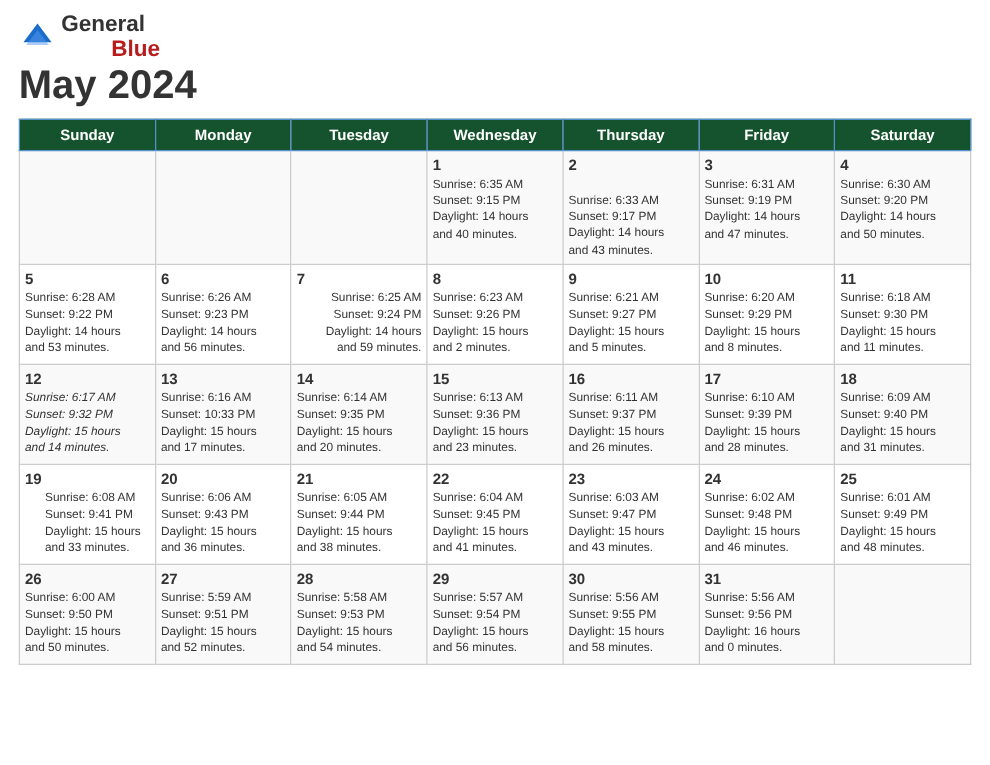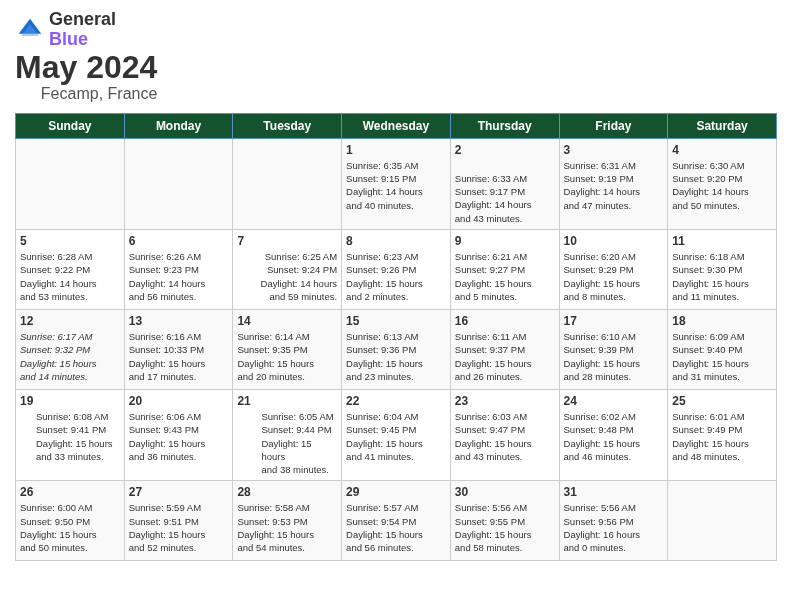--- a/index.html
+++ b/index.html
@@ -25,21 +25,21 @@
       align-items: center;
     }
     .logo-text {
       display: flex;
       flex-direction: column;
       font-size: 18px;
       font-weight: bold;
       line-height: 1.1;
     }
     .logo-general { color: #333; }
-    .logo-blue { color: #8b5cf6; }
+    .logo-blue { color: #b91c1c; margin-left: 40px; }
     .logo-icon {
       width: 30px;
       height: 30px;
       margin-right: 4px;
     }
     .title-block {
       text-align: right;
     }
     .title-block h1 {
       font-size: 32px;
@@ -100,21 +100,20 @@
         <polygon points="20,5 35,25 5,25" fill="#1a6dcc"></polygon>
         <polygon points="20,12 32,28 8,28" fill="#5599ee" opacity="0.5"></polygon>
       </svg>
       <div class="logo-text">
         <span class="logo-general">General</span>
         <span class="logo-blue">Blue</span>
       </div>
     </div>
     <div class="title-block">
       <h1>May 2024</h1>
-      <h2>Fecamp, France</h2>
     </div>
   </div>
 
   <table>
     <thead>
       <tr id="weekday-header-row">
           <th>Sunday</th>
           <th>Monday</th>
           <th>Tuesday</th>
           <th>Wednesday</th>
@@ -269,21 +268,21 @@
           </td>
           <td>
             <span class="day-num">20</span>
             <div class="cell-text" style="white-space: pre-line;">Sunrise: 6:06 AM
 Sunset: 9:43 PM
 Daylight: 15 hours
 and 36 minutes.</div>
           </td>
           <td>
             <span class="day-num">21</span>
-            <div class="cell-text" style="white-space: pre-line; margin-left: 24px;">Sunrise: 6:05 AM
+            <div class="cell-text" style="white-space: pre-line;">Sunrise: 6:05 AM
 Sunset: 9:44 PM
 Daylight: 15 hours
 and 38 minutes.</div>
           </td>
           <td>
             <span class="day-num">22</span>
             <div class="cell-text" style="white-space: pre-line;">Sunrise: 6:04 AM
 Sunset: 9:45 PM
 Daylight: 15 hours
 and 41 minutes.</div>

